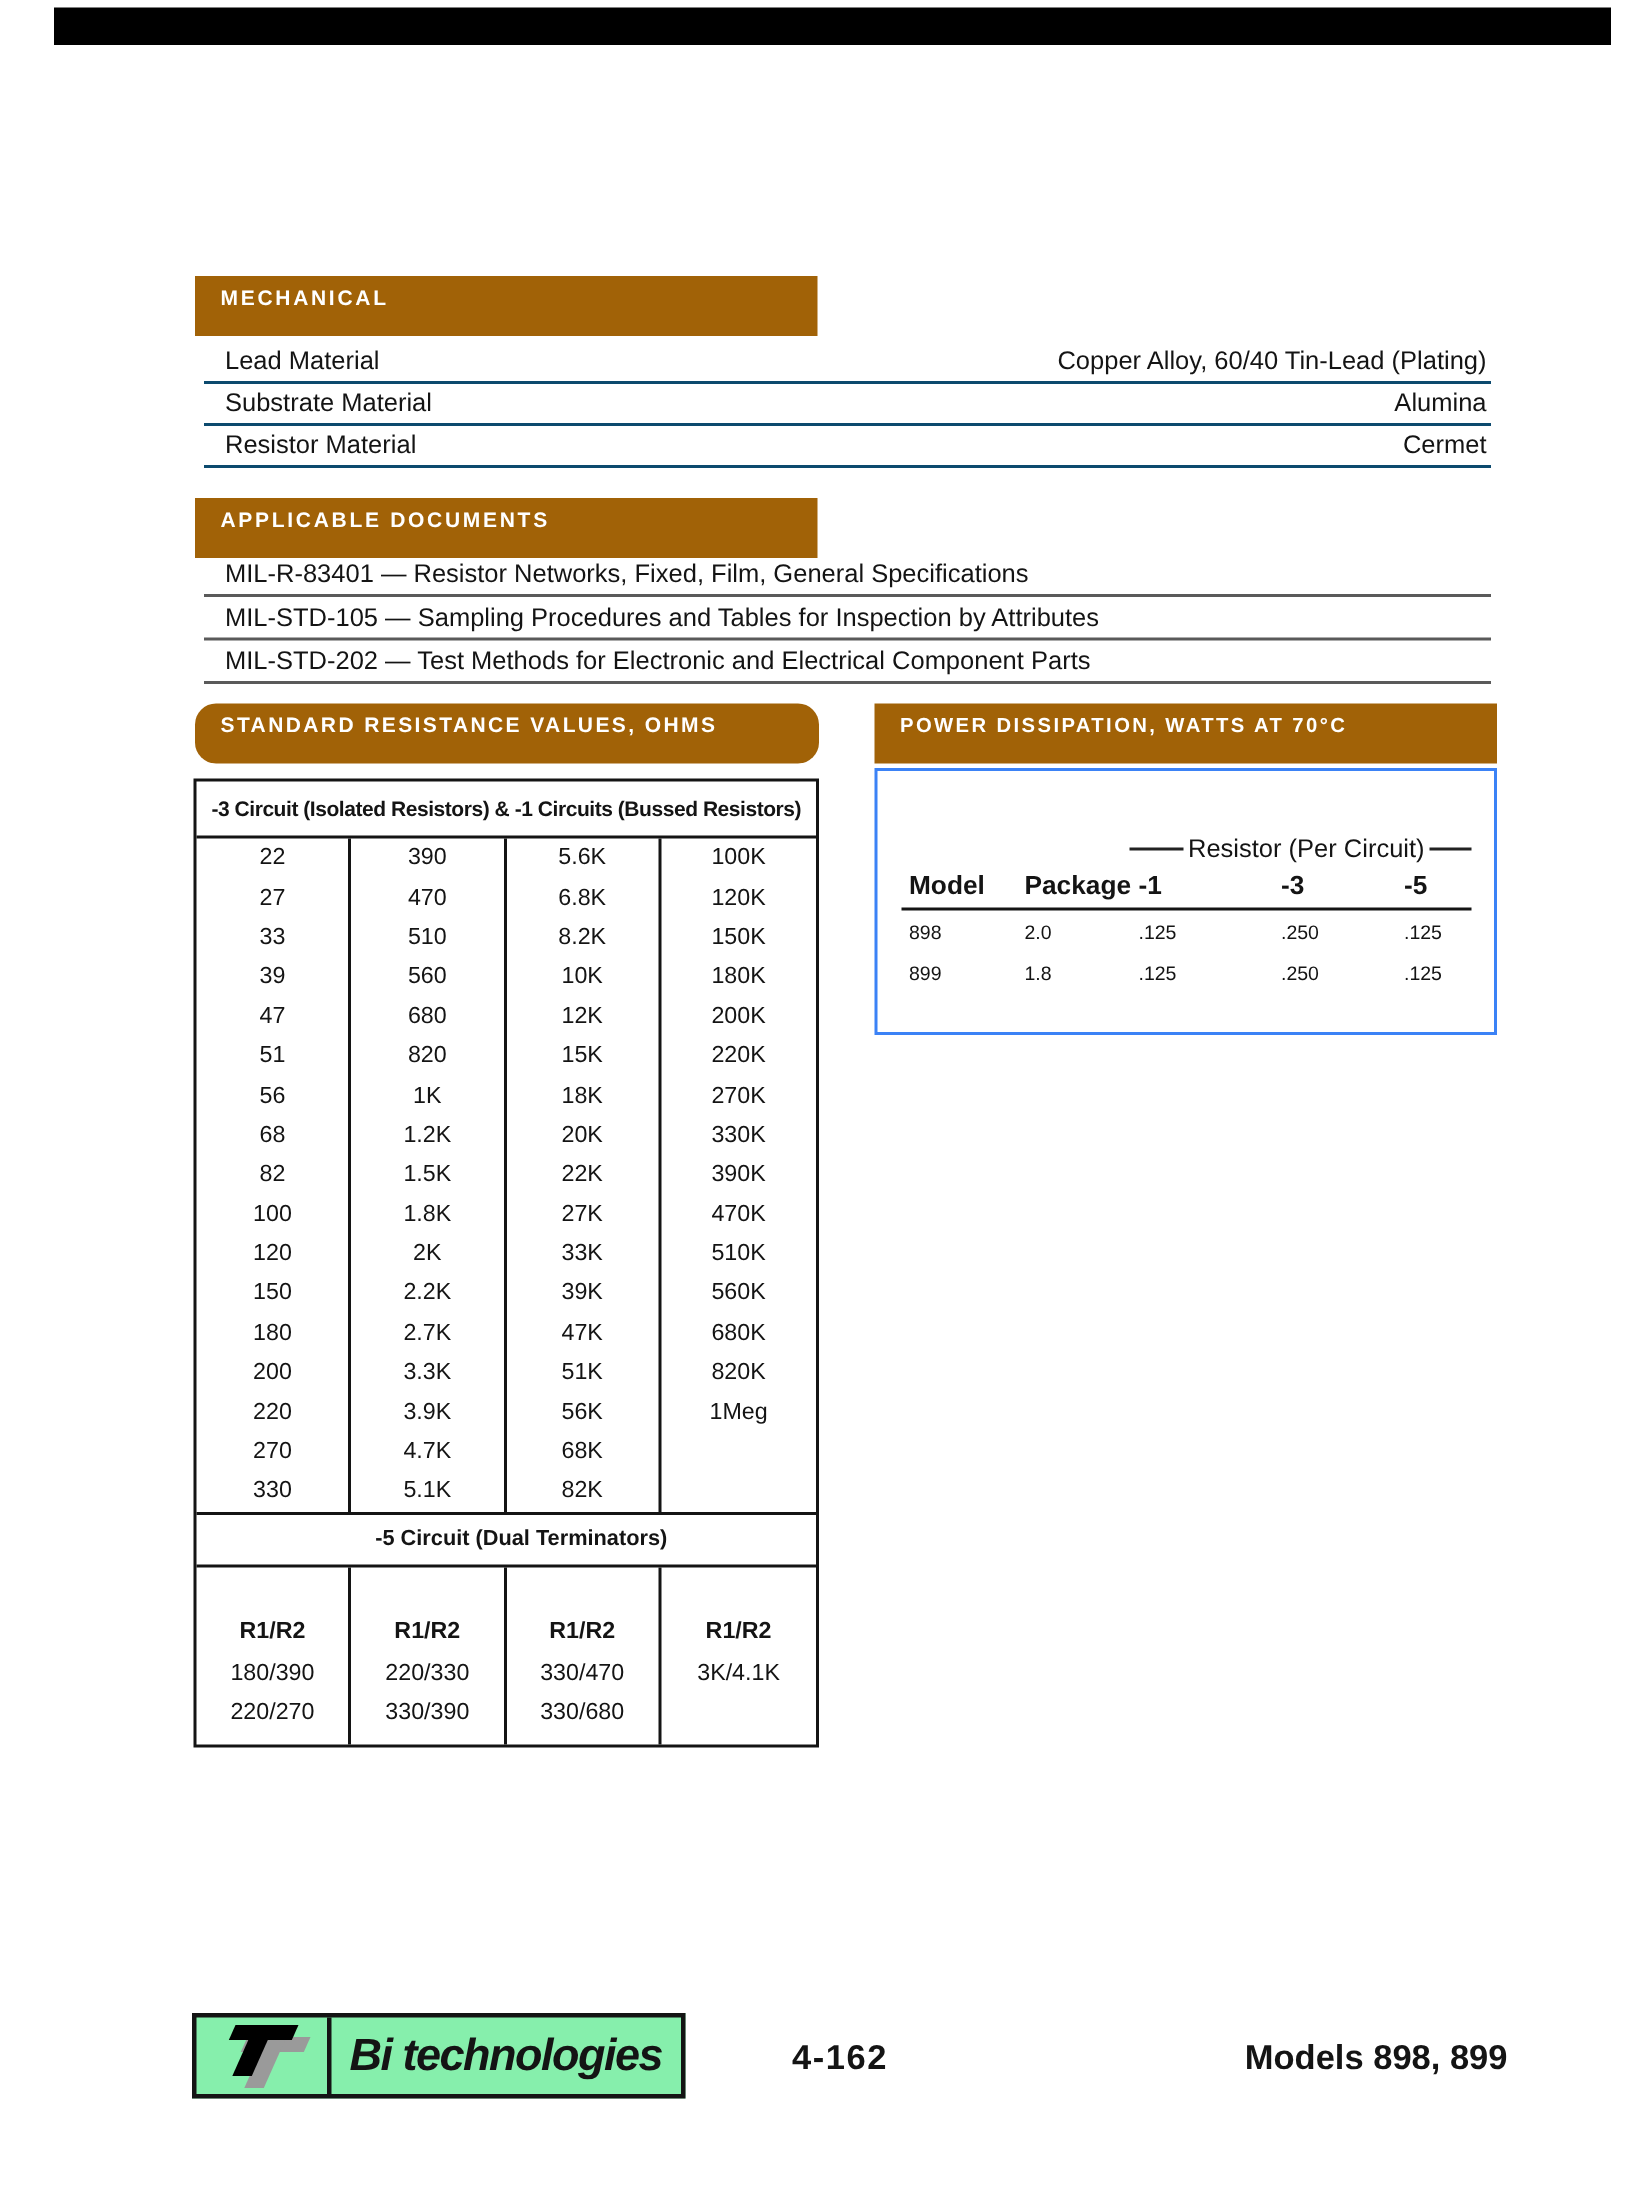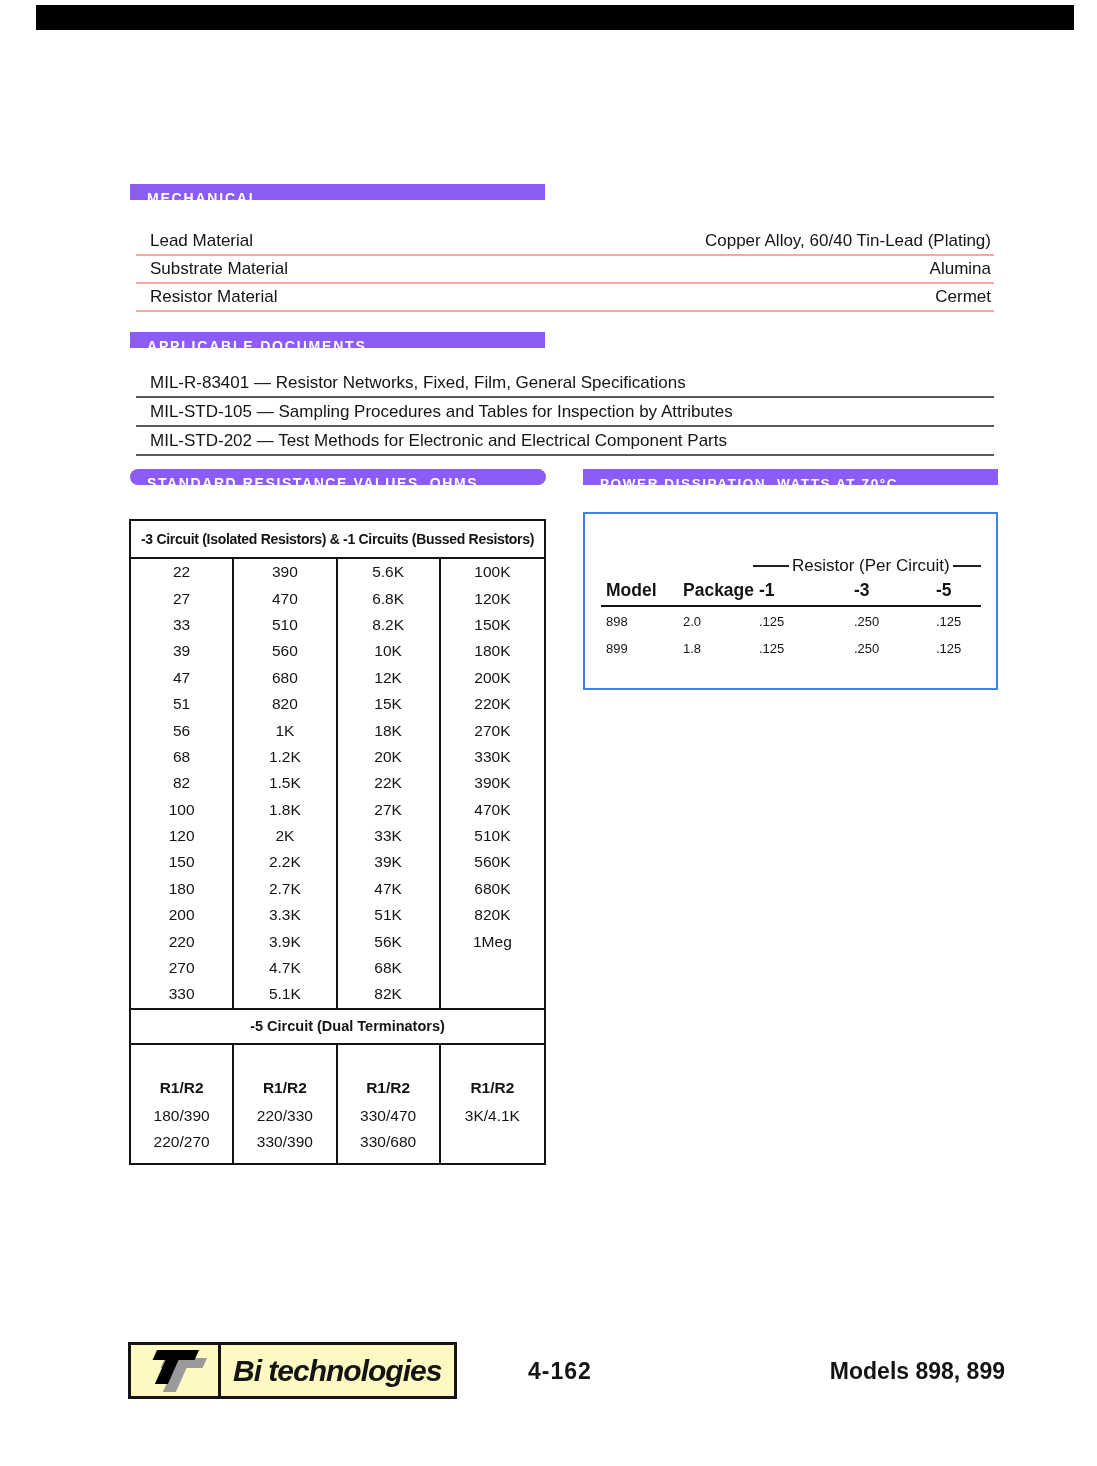--- a/index.html
+++ b/index.html
@@ -5,32 +5,32 @@
   html,body{margin:0;padding:0;}
   body{
     width:1097px;height:1466px;position:relative;background:#ffffff;
     font-family:"Liberation Sans","DejaVu Sans",sans-serif;color:#141414;
     -webkit-font-smoothing:antialiased;
   }
   
   .top-rule{position:absolute;left:36px;top:5px;width:1038px;height:25px;background:#000;}
 
   
-  .bar{position:absolute;height:16px;background:#8b5cf6;color:#fff;font-weight:bold;
+  .bar{position:absolute;height:40px;background:#a16207;color:#fff;font-weight:bold;
        letter-spacing:1.8px;line-height:29px;padding-left:17px;box-sizing:border-box;
        font-size:14px;white-space:nowrap;overflow:hidden;}
   #bar-mech{left:130px;top:184px;width:415px;}
   #bar-docs{left:130px;top:332px;width:415px;}
   #bar-res {left:130px;top:469px;width:416px;font-size:14px;letter-spacing:1.6px;border-radius:14px;}
   #bar-pow {left:583px;top:469px;width:415px;font-size:13.5px;letter-spacing:1.6px;}
 
   
   .spec-rows{position:absolute;left:136px;top:228px;width:858px;font-size:17px;}
   .spec-row{height:26px;display:flex;justify-content:space-between;align-items:center;
-            border-bottom:2px solid #fca5a5;padding:0 3px 0 14px;}
+            border-bottom:2px solid #0c4a6e;padding:0 3px 0 14px;}
   
   .doc-rows{position:absolute;left:136px;top:369px;width:858px;font-size:17px;}
   .doc-row{height:27px;display:flex;align-items:center;border-bottom:2px solid #5a5a5a;
            padding-left:14px;}
 
   
   .res-table{position:absolute;left:129px;top:519px;width:417px;border:2px solid #141414;
              box-sizing:border-box;background:#fff;}
   .res-caption{height:36px;line-height:36px;text-align:center;font-weight:bold;font-size:14px;
                letter-spacing:-0.3px;border-bottom:2px solid #141414;white-space:nowrap;overflow:hidden;}
@@ -59,21 +59,21 @@
   .power-head{position:absolute;left:21px;top:66px;width:378px;display:grid;
               grid-template-columns:77px 76px 95px 82px auto;font-weight:bold;font-size:17.5px;}
   .power-underline{position:absolute;left:16px;top:91px;width:380px;height:2px;background:#141414;}
   .power-row{position:absolute;left:21px;width:378px;display:grid;
              grid-template-columns:77px 76px 95px 82px auto;font-size:13px;}
   #power-row-0{top:100px;}
   #power-row-1{top:127px;}
 
   
   .logo-box{position:absolute;left:128px;top:1342px;width:329px;height:57px;
-            border:3px solid #141414;box-sizing:border-box;display:flex;align-items:stretch;background:#fef9c3;}
+            border:3px solid #141414;box-sizing:border-box;display:flex;align-items:stretch;background:#86efac;}
   .logo-icon{width:90px;border-right:3px solid #141414;display:flex;align-items:center;
              justify-content:center;box-sizing:border-box;}
   .logo-text{flex:1;display:flex;align-items:center;padding-left:12px;font-weight:bold;
              font-style:italic;font-size:30px;letter-spacing:-1px;white-space:nowrap;}
   .page-num{position:absolute;left:505px;top:1358px;width:110px;text-align:center;
             font-weight:bold;font-size:23px;letter-spacing:1px;}
   .models{position:absolute;right:92px;top:1358px;font-weight:bold;font-size:23px;}
 </style>
 </head>
 <body>

